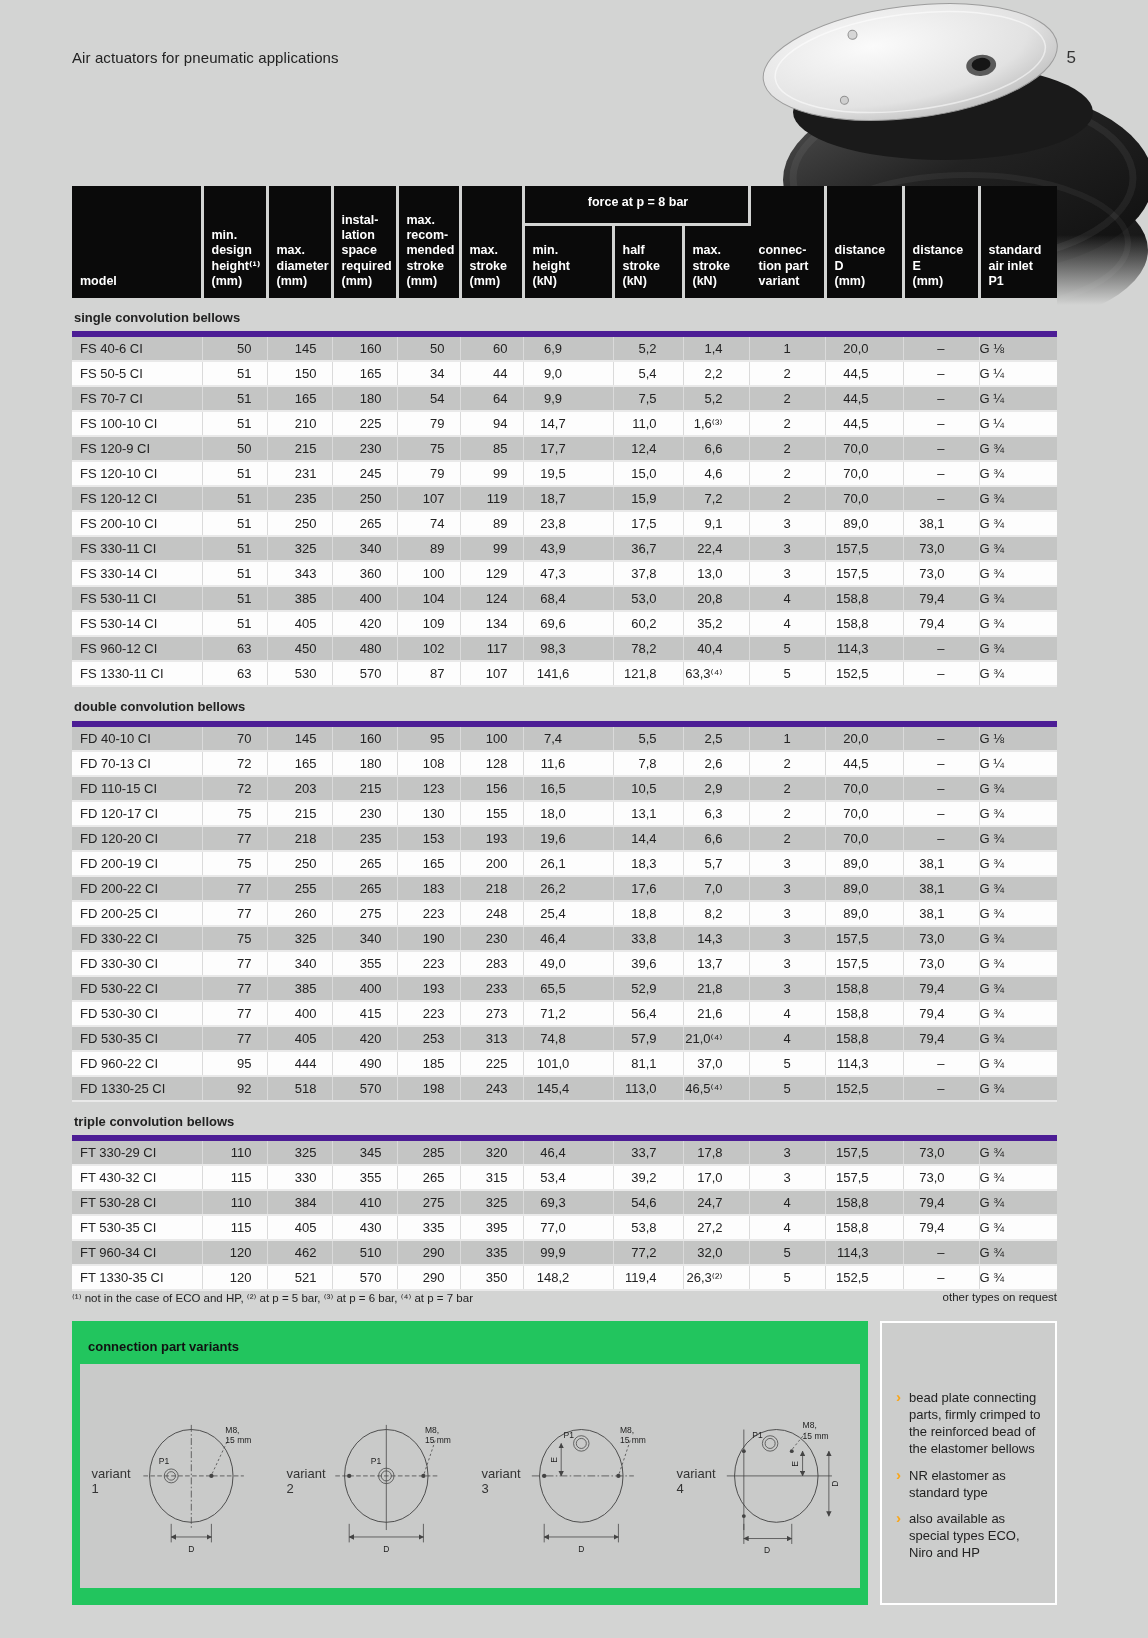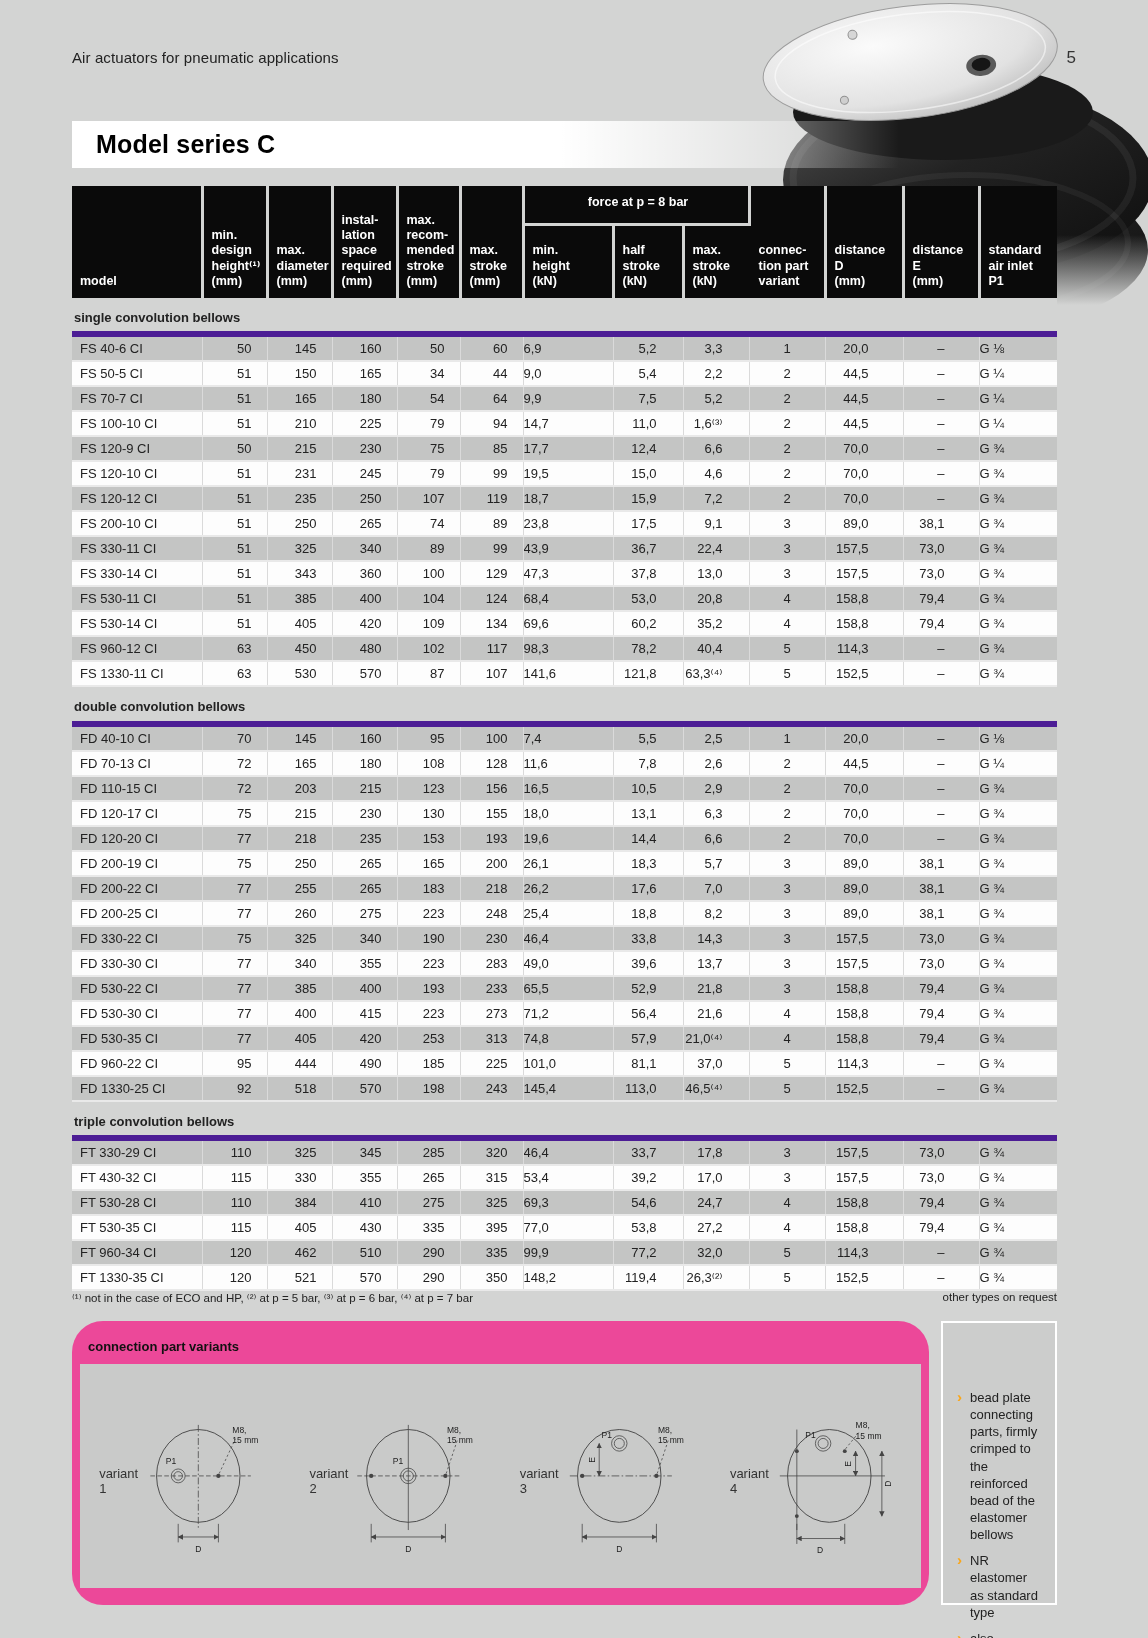--- a/index.html
+++ b/index.html
@@ -33,31 +33,31 @@
 
   table.spec td { font-size:13px; height:23px; line-height:23px; color:#222;
     border-bottom:2px solid #e9e9e9; border-right:1px solid #dadada; overflow:hidden; }
   table.spec td:last-child { border-right:none; }
   tr.g td { background:#c4c5c4; }
   tr.w td { background:#fdfdfd; }
   tr.section td { background:#d3d4d3; border-right:none; border-bottom:6px solid #4c1d95;
     font-weight:bold; font-size:13px; padding:13px 0 6px 2px; height:auto; line-height:1.1; }
   td.c0 { text-align:left; padding-left:8px; }
   td.c1,td.c2,td.c3,td.c4,td.c5 { text-align:right; padding-right:15px; }
-  td.c6 { text-align:left; padding-right:30px; }
+  td.c6 { text-align:center; padding-right:30px; }
   td.c7,td.c8 { text-align:right; padding-right:26px; }
   td.c9 { text-align:center; }
   td.c10,td.c11 { text-align:right; padding-right:34px; }
   td.c12 { text-align:left; }
 
   .footnote-row { display:flex; justify-content:space-between; font-size:11.5px; color:#222; }
 
   
   .bottom { display:flex; gap:12px; margin-top:16px; }
-  .variants-box { width:857px; height:284px; background:#ec4899; padding:8px;border-radius:31px; }
+  .variants-box { width:796px; height:284px; background:#22c55e; padding:8px; }
   .variants-box .vb-title { font-size:13px; font-weight:bold; color:#111; padding:10px 0 10px 8px; }
   .variants-panel { background:#c9cac9; height:224px; display:flex; justify-content:space-around; padding-top:6px; }
   .variant { width:172px; display:flex; flex-direction:row; align-items:center; }
   .variant .vlabel { font-size:13px; color:#333; margin:4px 0 0 0; }
   .variant svg text { font-size:11px; fill:#222; font-family:inherit; }
 
   .notes-box { flex:1; height:284px; background:#cccdcc; border:2px solid #fff; padding:66px 14px 0 14px; }
   .note-item { display:flex; gap:8px; margin-bottom:9px; font-size:13px; line-height:1.32; color:#222; }
   .note-item .chev { color:#f9a61a; font-weight:bold; font-size:15px; line-height:1.1; }
 
@@ -107,23 +107,20 @@
       <circle cx="112" cy="92" r="4" fill="#cfcfcf" stroke="#8f8f8f"></circle>
     </g>
     <rect x="0" y="235" width="420" height="70" fill="url(#gFade)"></rect>
   </svg>
 
   <div class="topbar">
     <span class="crumb">Air actuators for pneumatic applications</span>
     <span class="pagenum">5</span>
   </div>
 
-  <div class="titleband">
-    <h1>Model series C</h1>
-  </div>
 
   <div class="content">
 
     <table class="spec">
       <colgroup>
         <col style="width:130px">
           <col style="width:65px">
           <col style="width:65px">
           <col style="width:65px">
         <col style="width:63px">
@@ -189,21 +186,21 @@
           </tr>
           <tr class="row g">
             <td class="c0">FS 40-6 CI</td>
             <td class="c1">50</td>
             <td class="c2">145</td>
             <td class="c3">160</td>
             <td class="c4">50</td>
             <td class="c5">60</td>
             <td class="c6">6,9</td>
             <td class="c7">5,2</td>
-            <td class="c8">3,3</td>
+            <td class="c8">1,4</td>
             <td class="c9">1</td>
             <td class="c10">20,0</td>
             <td class="c11">–</td>
             <td class="c12">G ⅛</td>
           </tr>
           <tr class="row w">
             <td class="c0">FS 50-5 CI</td>
             <td class="c1">51</td>
             <td class="c2">150</td>
             <td class="c3">165</td>

